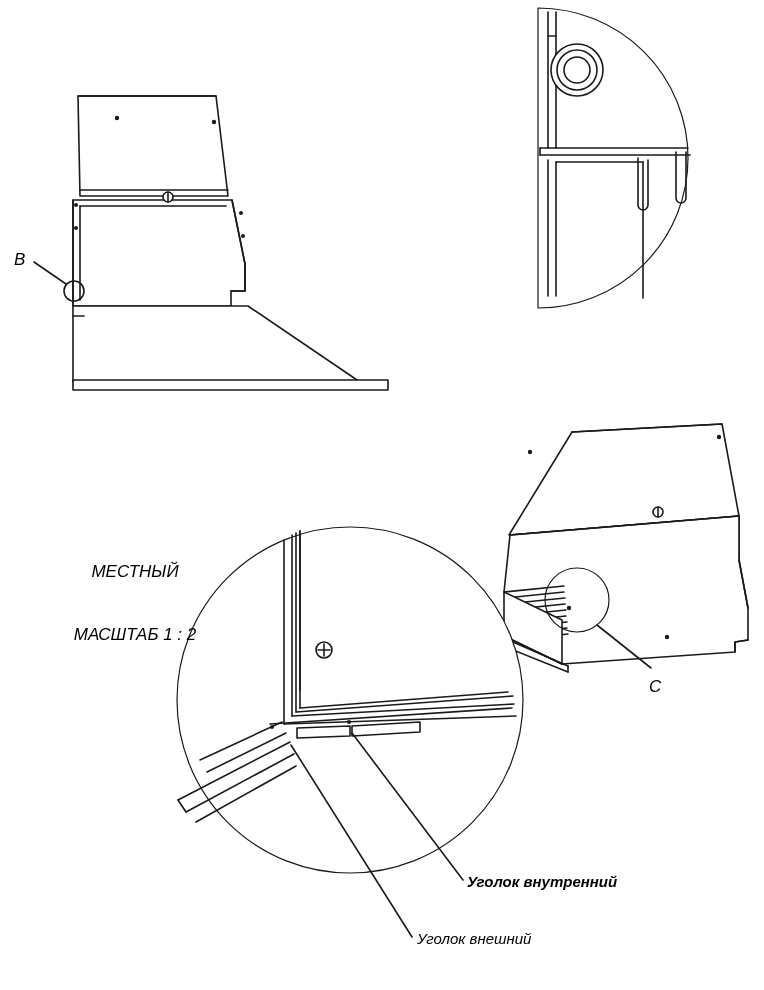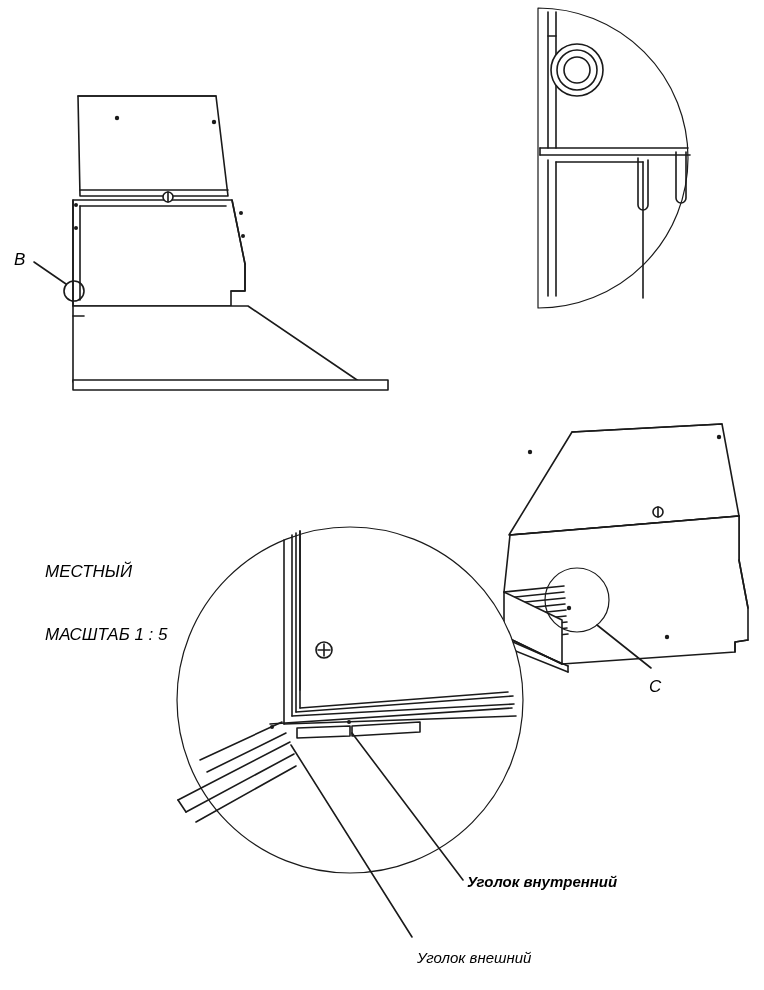--- a/index.html
+++ b/index.html
@@ -32,24 +32,24 @@
     position: absolute;
     font-family: "Liberation Sans", sans-serif;
     font-style: italic;
     color: #000000;
     white-space: pre;
     line-height: 1.25;
   }
   .lbl-b   { left: 14px;  top: 249px; font-size: 17px; }
   .lbl-c   { left: 649px; top: 676px; font-size: 17px; }
   .lbl-scale {
-    left: 45px; top: 518px; font-size: 17px; text-align: left; width: 180px;
+    left: 45px; top: 518px; font-size: 17px; text-align: center; width: 180px;
   }
   .lbl-inner { left: 467px; top: 873px; font-size: 15px; font-weight: bold; }
-  .lbl-outer { left: 417px; top: 930px; font-size: 15px; margin-top: 19px; }
+  .lbl-outer { left: 417px; top: 930px; font-size: 15px; }
 </style>
 </head>
 <body>
 
 <div id="sheet">
 
   <svg class="drawing" viewBox="0 0 764 990">
     <g fill="none" stroke="#1a1a1a" stroke-width="1.6" stroke-linejoin="round" stroke-linecap="round">
 
       <g>
@@ -193,19 +193,19 @@
       </g>
 
     </g>
   </svg>
 
   <div class="lbl lbl-b">B</div>
   <div class="lbl lbl-c">C</div>
 
   <div class="lbl lbl-scale">
     <div>МЕСТНЫЙ</div>
-    <div>МАСШТАБ 1 : 5</div>
+    <div>МАСШТАБ 1 : 2</div>
   </div>
 
   <div class="lbl lbl-inner">Уголок внутренний</div>
   <div class="lbl lbl-outer">Уголок внешний</div>
 
 </div>
 
 </body></html>

